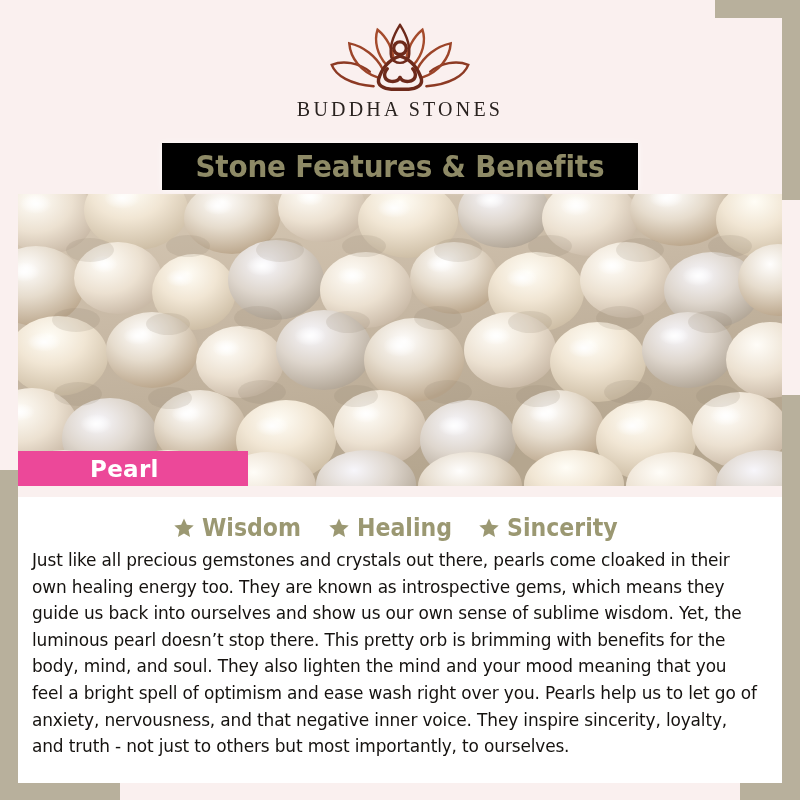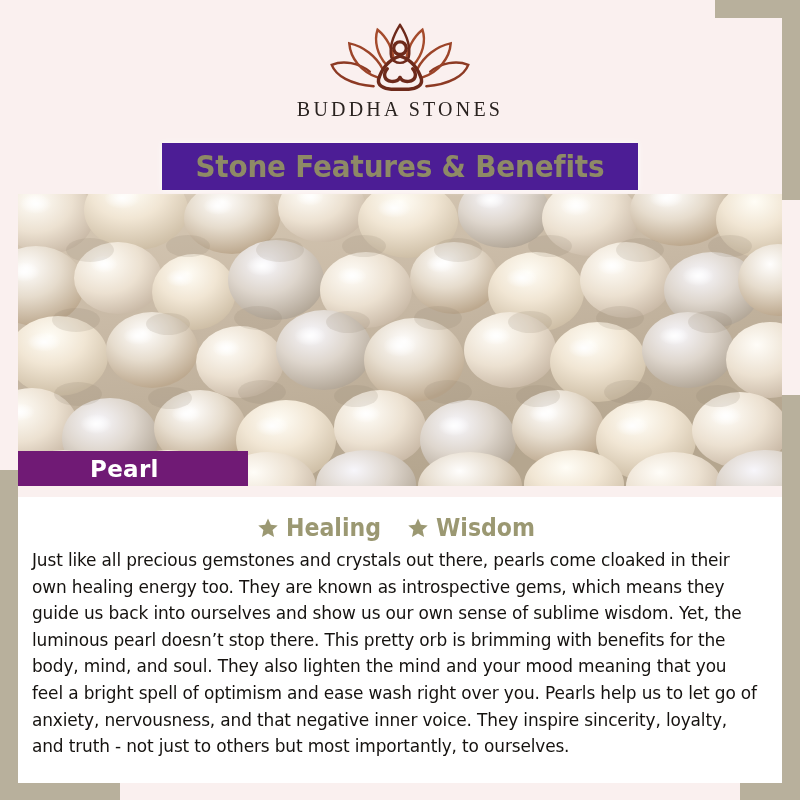--- a/index.html
+++ b/index.html
@@ -93,21 +93,21 @@
     white-space: nowrap;
   }
 
   
   .title-banner {
     position: absolute;
     top: 143px;
     left: 162px;
     width: 476px;
     height: 47px;
-    background: #4c1d95;
+    background: #000000;
     z-index: 6;
     display: flex;
     align-items: center;
     justify-content: center;
     box-shadow: 0 0 6px rgba(255,255,255,0.9);
   }
   .title-text {
     font-family: "DejaVu Sans", sans-serif;
     font-weight: bold;
     font-size: 30px;
@@ -136,21 +136,21 @@
     display: block;
   }
 
   
   .stone-label-bar {
     position: absolute;
     top: 451px;
     left: 18px;
     width: 230px;
     height: 35px;
-    background: #701a75;
+    background: #ec4899;
     z-index: 5;
     display: flex;
     align-items: center;
   }
   .stone-label-text {
     color: #ffffff;
     font-family: "DejaVu Sans", sans-serif;
     font-weight: bold;
     font-size: 23px;
     margin-left: 72px;
@@ -425,32 +425,40 @@
 
   <div class="content-panel">
 
     <div class="keywords-row">
       <span class="keyword-item">
         <span class="star-icon">
           <svg viewBox="0 0 24 24" width="22" height="22" aria-hidden="true">
               <path fill="currentColor" d="M12 1.6l3.1 6.9 7.5.8-5.6 5 1.6 7.4-6.6-3.8-6.6 3.8 1.6-7.4-5.6-5 7.5-.8z"></path>
             </svg>
         </span>
-        <span class="keyword-label">Healing</span>
+        <span class="keyword-label">Wisdom</span>
       </span>
 
       <span class="keyword-item">
         <span class="star-icon">
           <svg viewBox="0 0 24 24" width="22" height="22" aria-hidden="true">
               <path fill="currentColor" d="M12 1.6l3.1 6.9 7.5.8-5.6 5 1.6 7.4-6.6-3.8-6.6 3.8 1.6-7.4-5.6-5 7.5-.8z"></path>
             </svg>
         </span>
-        <span class="keyword-label">Wisdom</span>
+        <span class="keyword-label">Healing</span>
       </span>
 
 
+      <span class="keyword-item">
+        <span class="star-icon">
+          <svg viewBox="0 0 24 24" width="22" height="22" aria-hidden="true">
+              <path fill="currentColor" d="M12 1.6l3.1 6.9 7.5.8-5.6 5 1.6 7.4-6.6-3.8-6.6 3.8 1.6-7.4-5.6-5 7.5-.8z"></path>
+            </svg>
+        </span>
+        <span class="keyword-label">Sincerity</span>
+      </span>
 
     </div>
 
     <p class="body-copy">Just like all precious gemstones and crystals out there, pearls come cloaked in their own healing energy too. They are known as introspective gems, which means they guide us back into ourselves and show us our own sense of sublime wisdom. Yet, the luminous pearl doesn’t stop there. This pretty orb is brimming with benefits for the body, mind, and soul. They also lighten the mind and your mood meaning that you feel a bright spell of optimism and ease wash right over you. Pearls help us to let go of anxiety, nervousness, and that negative inner voice. They inspire sincerity, loyalty, and truth - not just to others but most importantly, to ourselves.</p>
   </div>
 
 </div>
 
 </body></html>

